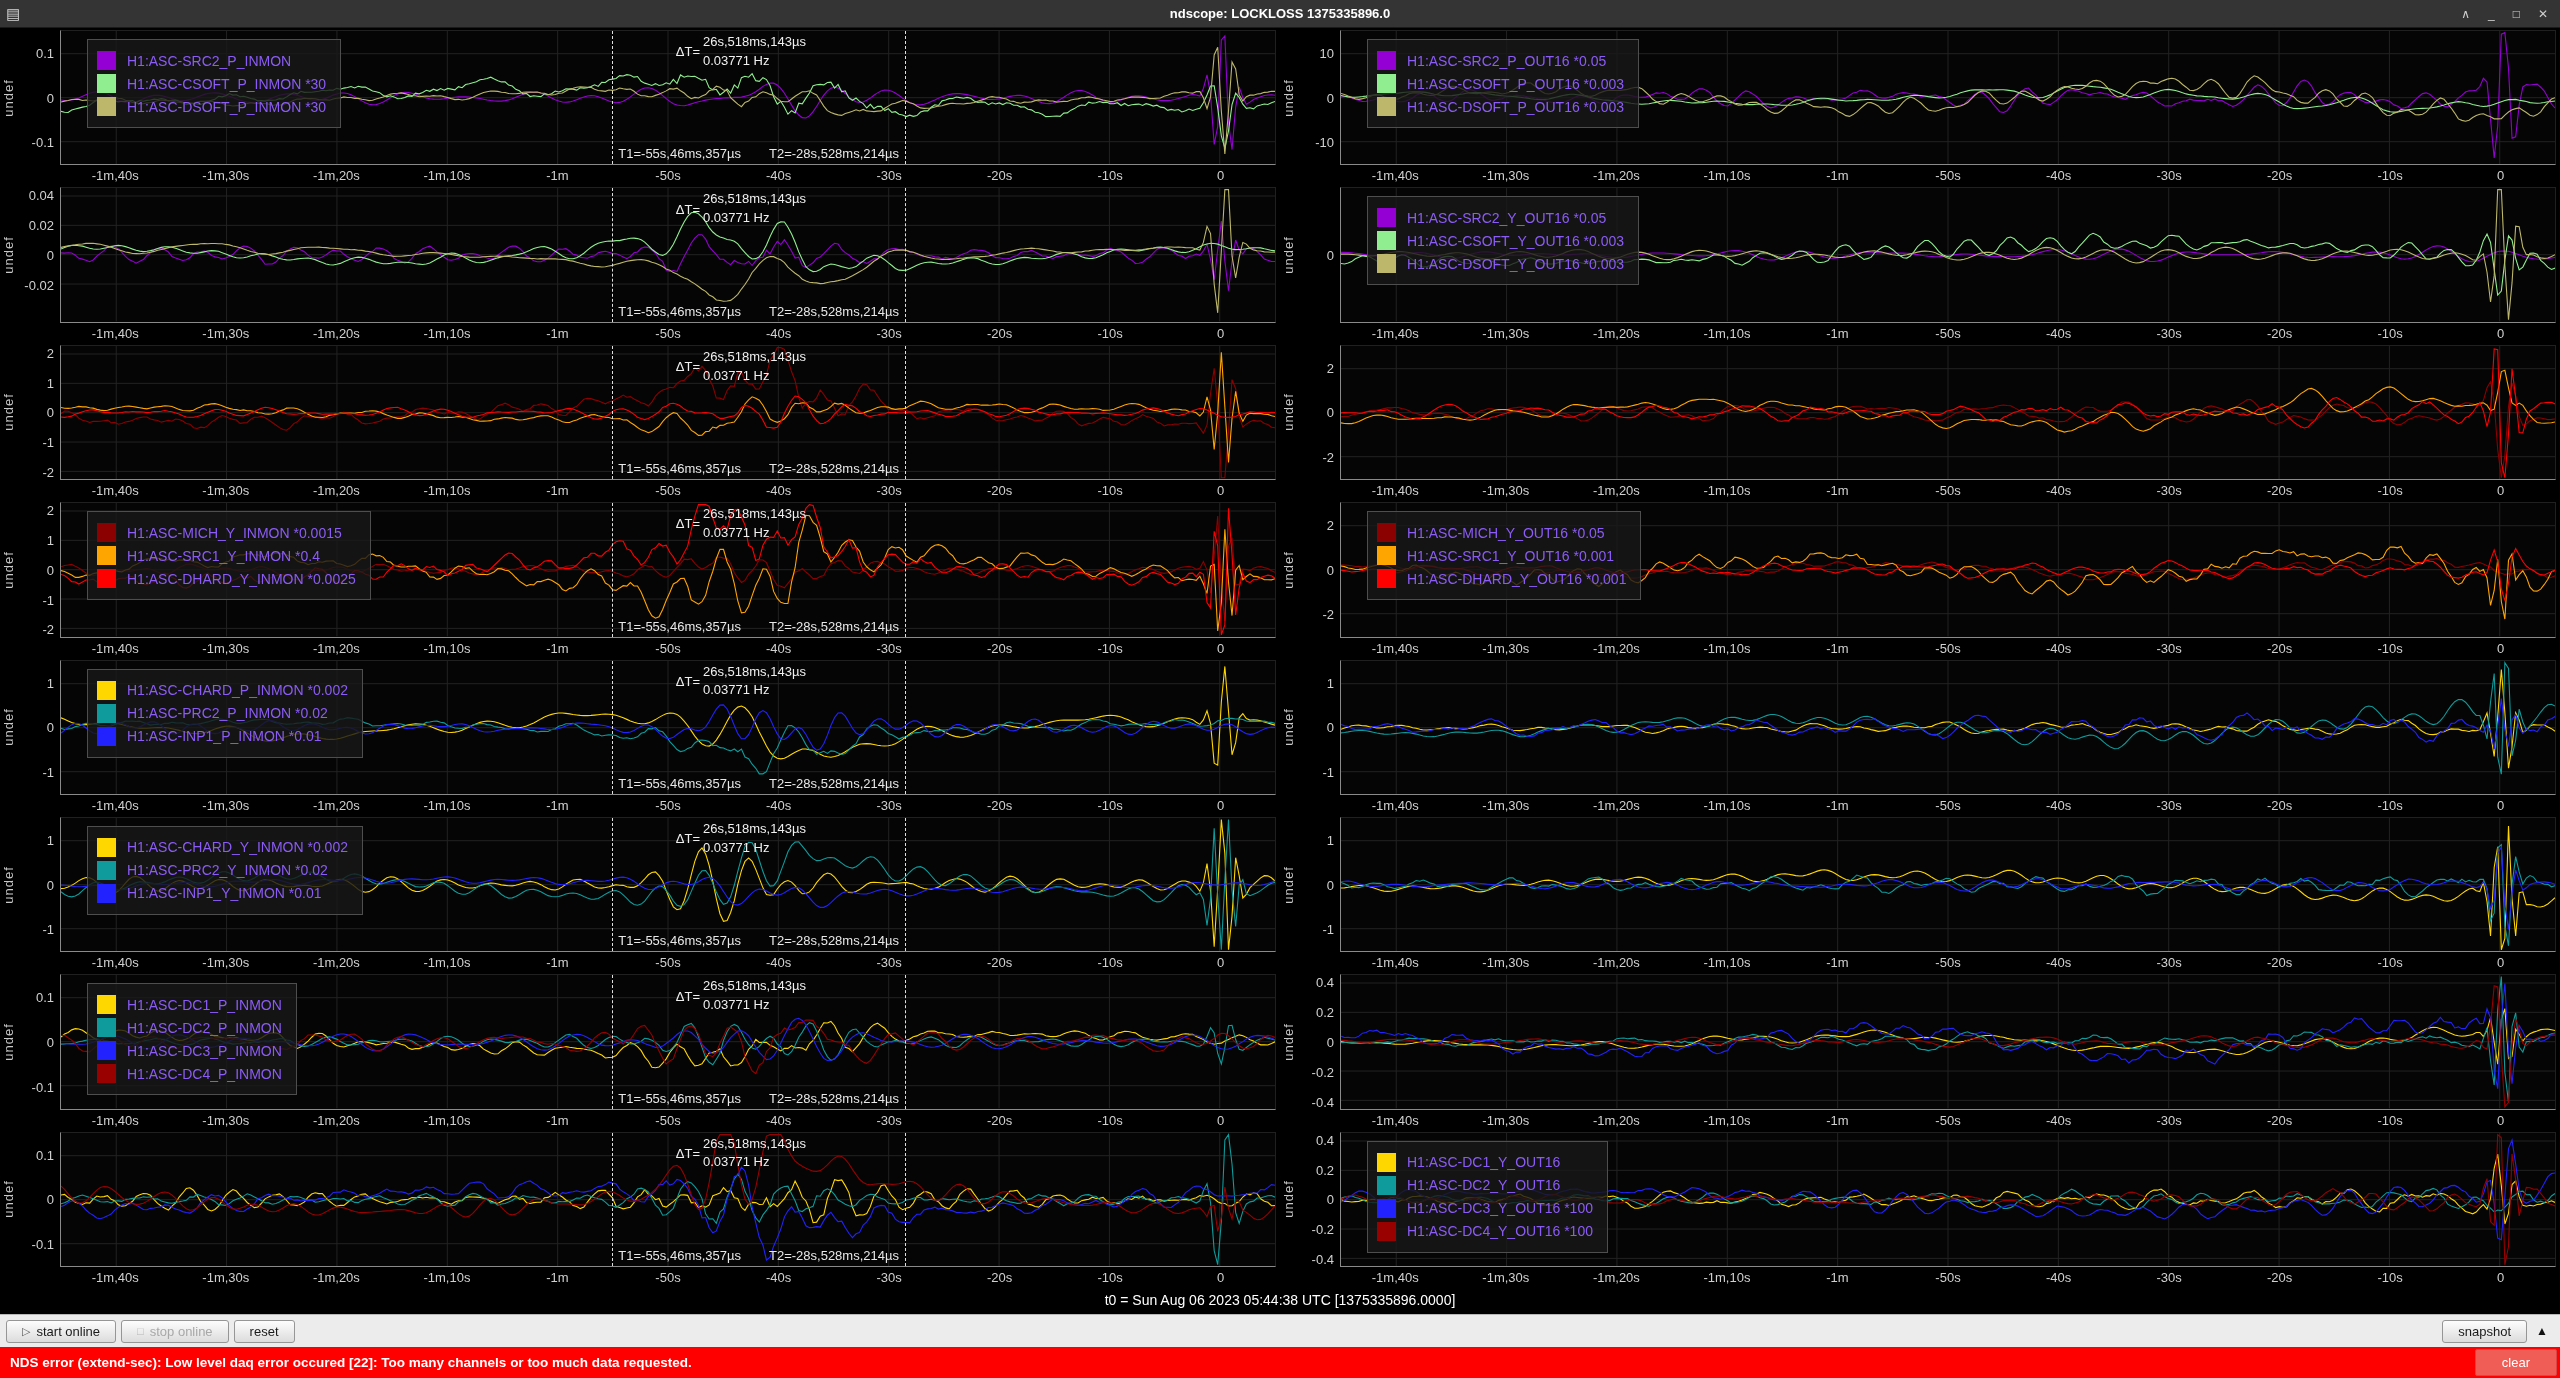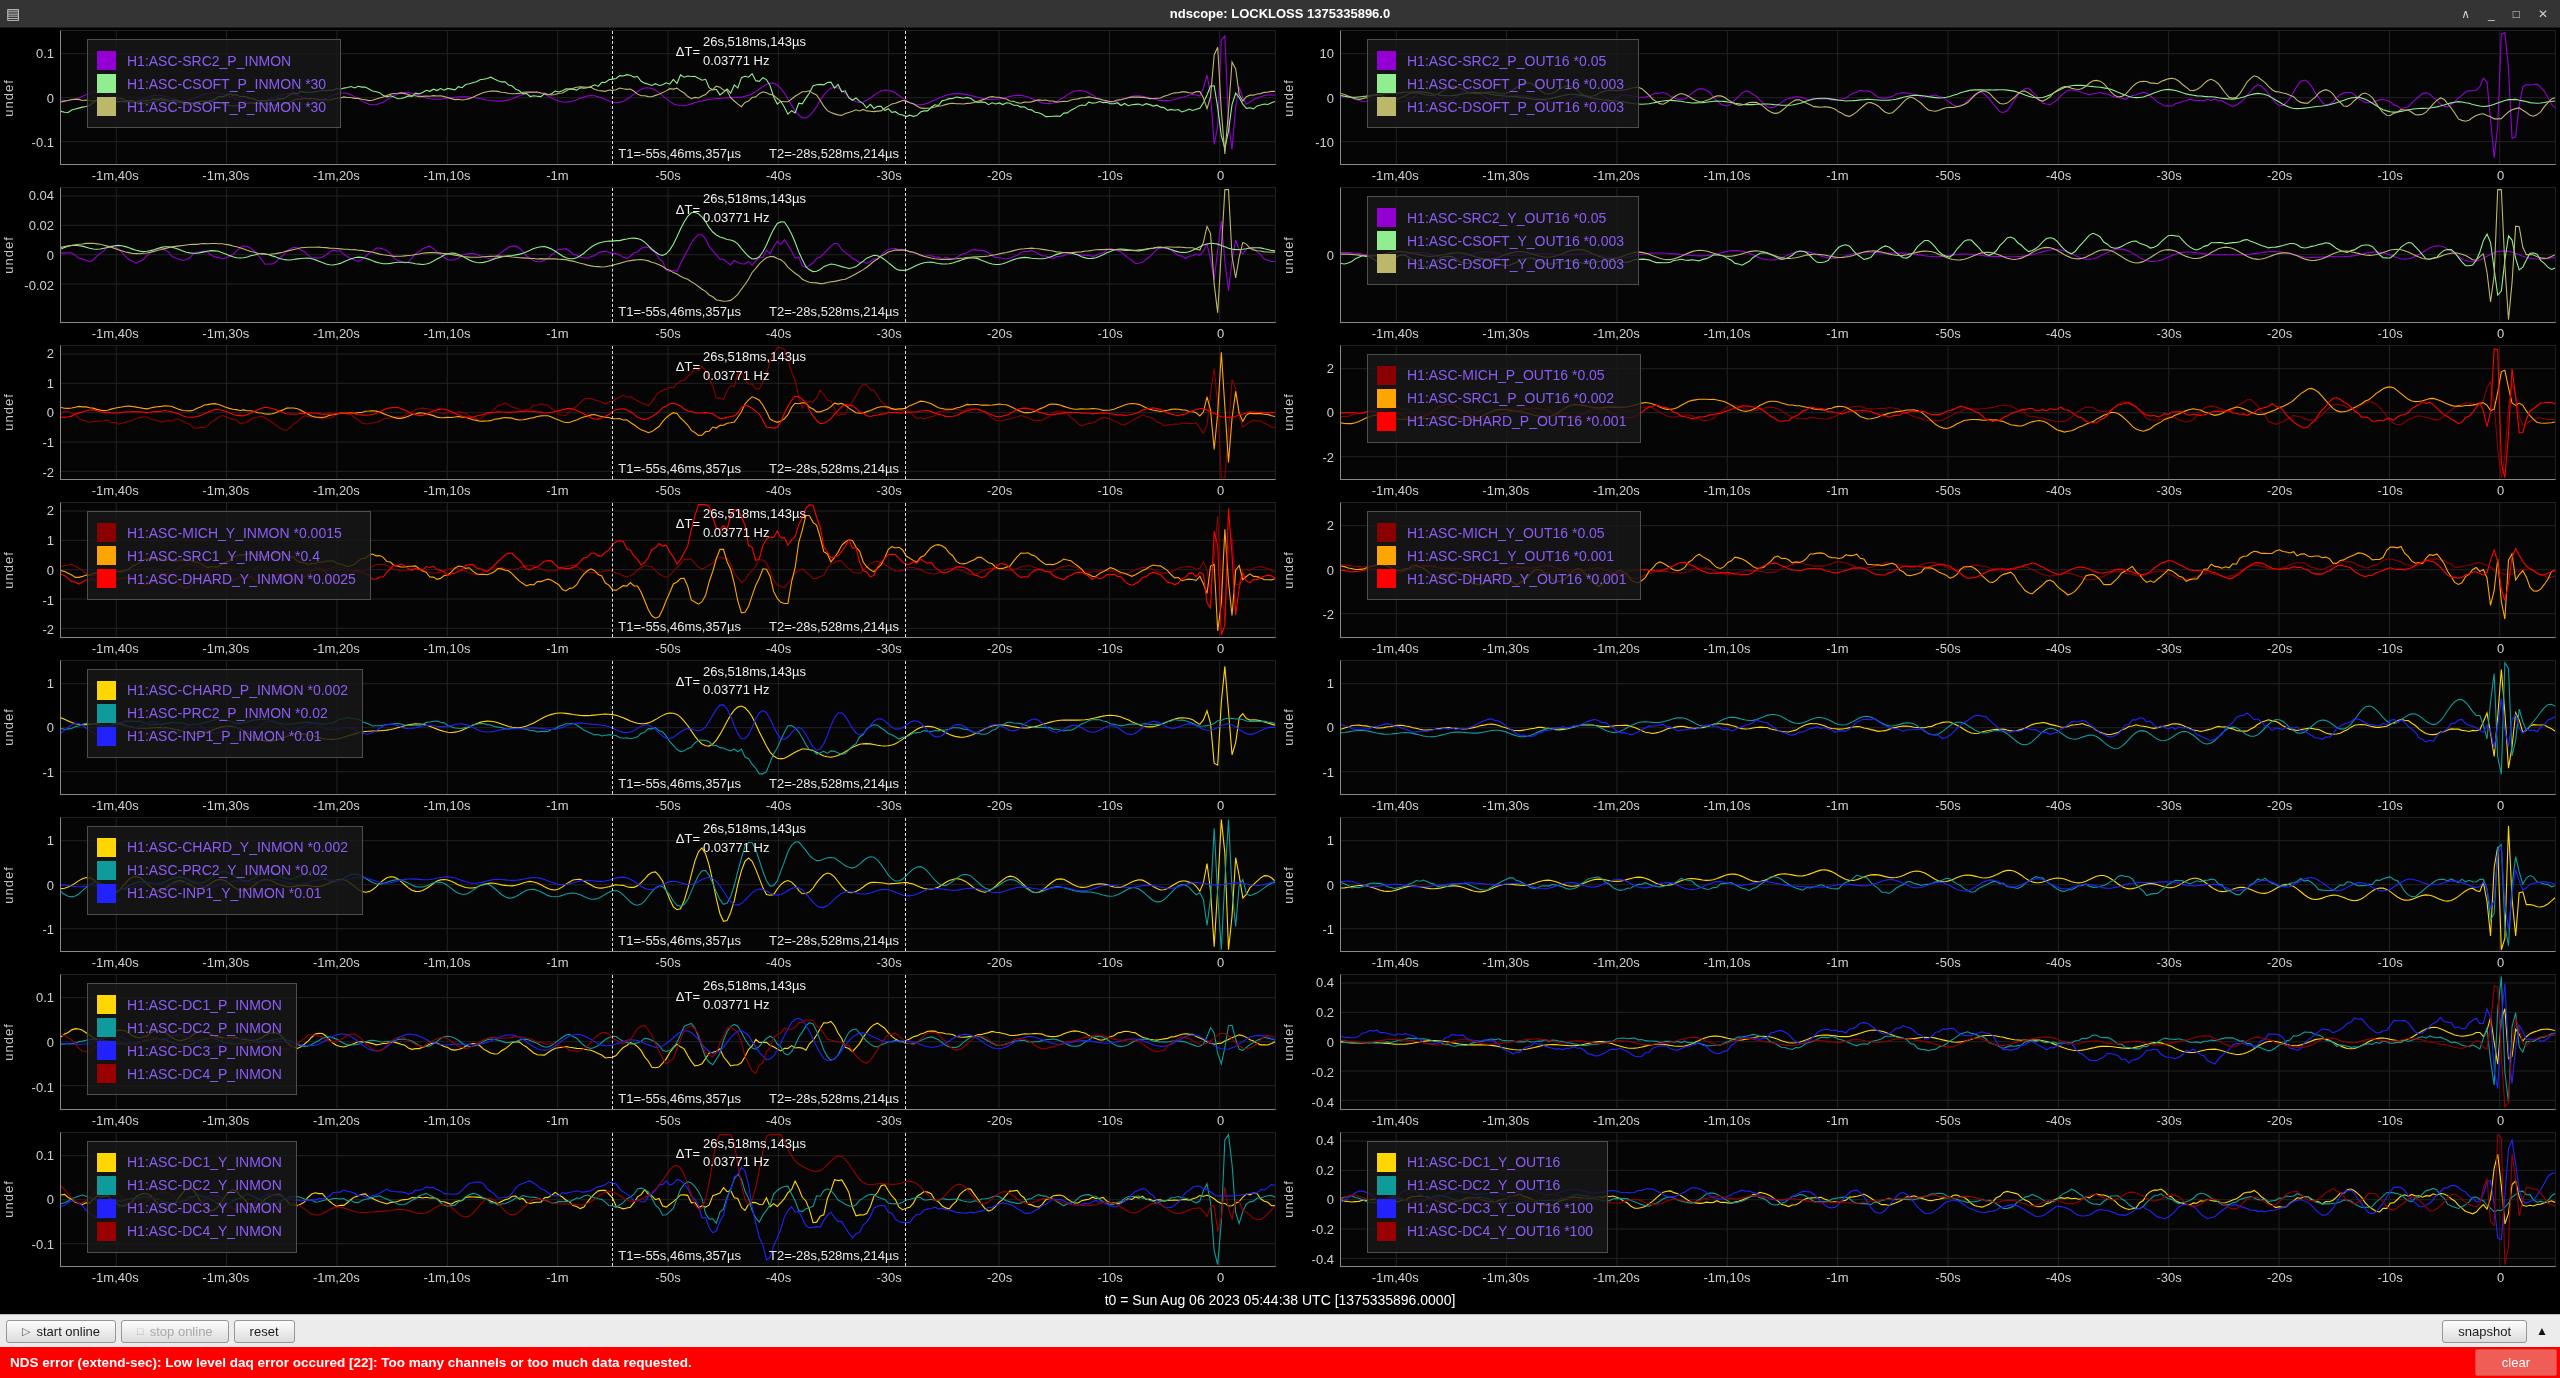--- a/index.html
+++ b/index.html
@@ -384,34 +384,20 @@
           <line x1="772.7" x2="772.7" y1="0" y2="300" stroke="#232323" vector-effect="non-scaling-stroke"></line>
           <line x1="863.6" x2="863.6" y1="0" y2="300" stroke="#232323" vector-effect="non-scaling-stroke"></line>
           <line x1="954.5" x2="954.5" y1="0" y2="300" stroke="#232323" vector-effect="non-scaling-stroke"></line>
           <line x1="0" x2="1000" y1="51.0" y2="51.0" stroke="#232323" vector-effect="non-scaling-stroke"></line>
           <line x1="0" x2="1000" y1="150.0" y2="150.0" stroke="#232323" vector-effect="non-scaling-stroke"></line>
           <line x1="0" x2="1000" y1="249.0" y2="249.0" stroke="#232323" vector-effect="non-scaling-stroke"></line>
           <polyline points="0.0,159.4 2.9,158.1 5.9,158.4 8.8,155.5 11.8,153.5 14.7,152.3 17.7,149.4 20.6,147.9 23.6,145.8 26.5,144.7 29.5,144.0 32.4,142.7 35.4,140.9 38.3,139.2 41.3,139.1 44.2,138.4 47.2,138.2 50.1,140.9 53.1,142.3 56.0,145.5 59.0,149.9 61.9,151.6 64.9,153.8 67.8,154.8 70.8,154.0 73.7,152.7 76.7,151.8 79.6,151.0 82.6,151.6 85.5,153.5 88.5,155.5 91.4,159.5 94.4,161.9 97.3,164.3 100.3,164.3 103.2,163.5 106.2,159.4 109.1,155.9 112.1,150.3 115.0,145.8 118.0,144.1 120.9,141.3 123.9,141.3 126.8,143.1 129.8,142.8 132.7,143.2 135.7,144.2 138.6,141.1 141.6,139.3 144.5,138.7 147.5,137.2 150.4,137.8 153.4,140.8 156.3,143.2 159.3,147.7 162.2,153.3 165.2,156.2 168.1,156.7 171.1,158.1 174.0,155.2 177.0,152.5 179.9,150.9 182.9,151.4 185.8,152.6 188.8,155.7 191.7,159.7 194.7,163.9 197.6,168.2 200.6,168.7 203.5,166.8 206.5,162.3 209.4,156.2 212.4,150.2 215.3,142.9 218.3,137.8 221.2,135.2 224.2,136.2 227.1,139.5 230.1,142.5 233.0,145.3 236.0,146.1 238.9,145.8 241.9,143.6 244.8,141.7 247.8,137.9 250.7,137.2 253.7,137.0 256.6,139.0 259.6,145.2 262.5,148.5 265.5,153.6 268.4,156.7 271.4,160.4 274.3,159.7 277.3,158.8 280.2,155.8 283.2,155.9 286.1,154.6 289.1,157.0 292.0,161.4 295.0,163.2 297.9,168.3 300.9,167.1 303.8,166.3 306.8,163.3 309.7,155.6 312.7,149.0 315.6,141.9 318.6,136.0 321.5,134.3 324.5,133.9 327.4,135.1 330.4,138.6 333.3,143.6 336.3,144.8 339.2,146.7 342.2,144.3 345.1,142.5 348.1,139.9 351.0,138.0 354.0,137.7 356.9,138.5 359.9,141.9 362.8,145.0 365.8,151.8 368.7,155.3 371.7,160.7 374.6,162.5 377.6,163.5 380.5,163.7 383.5,163.4 386.4,161.1 389.4,161.0 392.3,163.2 395.3,163.0 398.2,164.6 401.2,163.9 404.1,161.1 407.1,158.6 410.0,153.6 413.0,147.3 415.9,142.2 418.9,138.6 421.8,136.0 424.8,135.4 427.7,135.5 430.7,138.4 433.6,141.7 436.6,140.7 439.5,141.6 442.5,140.7 445.4,140.3 448.4,140.7 451.3,138.5 454.3,139.4 457.2,140.6 460.2,142.8 463.1,147.7 466.1,150.5 469.0,155.4 472.0,159.3 474.9,161.0 477.9,163.4 480.8,166.6 483.8,167.4 486.7,166.7 489.7,168.2 492.6,167.4 495.6,166.8 498.5,162.1 501.5,158.8 504.4,153.6 507.4,149.7 510.3,147.9 513.3,142.5 516.2,140.7 519.2,141.9 522.1,141.5 525.1,142.1 528.0,141.3 531.0,140.6 533.9,139.2 536.9,138.7 539.8,135.6 542.8,133.9 545.7,132.7 548.7,134.0 551.6,134.4 554.6,138.6 557.5,143.1 560.5,147.8 563.4,152.0 566.4,157.3 569.3,158.2 572.3,159.0 575.2,162.5 578.2,161.3 581.1,165.6 584.1,166.3 587.0,168.5 590.0,170.3 592.9,170.0 595.9,169.7 598.8,165.9 601.8,159.8 604.7,152.2 607.7,146.8 610.6,141.0 613.6,137.2 616.5,137.9 619.5,138.3 622.4,143.4 625.4,146.8 628.3,146.9 631.3,146.6 634.2,144.6 637.2,138.2 640.1,133.0 643.1,126.1 646.0,126.0 649.0,126.3 651.9,130.7 654.9,136.7 657.8,145.9 660.8,153.9 663.7,163.2 666.7,166.1 669.6,166.6 672.6,166.6 675.5,165.8 678.5,162.9 681.4,159.4 684.4,160.5 687.3,161.5 690.3,166.3 693.2,168.9 696.2,170.8 699.1,169.8 702.1,164.7 705.0,157.0 708.0,148.2 710.9,139.8 713.9,136.3 716.8,134.6 719.8,136.6 722.7,139.2 725.7,141.8 728.6,145.8 731.6,145.1 734.5,145.5 737.5,137.6 740.4,130.9 743.4,126.6 746.3,120.8 749.3,120.7 752.2,126.9 755.2,135.2 758.1,146.9 761.1,156.1 764.0,169.5 767.0,172.9 769.9,176.3 772.9,173.3 775.8,171.2 778.8,165.2 781.7,160.8 784.7,156.6 787.6,157.9 790.6,159.5 793.5,163.4 796.5,166.1 799.4,166.7 802.4,165.8 805.3,160.9 808.3,155.1 811.2,146.4 814.2,138.3 817.1,133.1 820.1,130.6 823.0,132.4 826.0,133.9 828.9,139.0 831.9,139.3 834.8,139.0 837.8,138.2 840.7,131.8 843.7,127.8 846.6,125.4 849.6,126.8 852.5,130.3 855.5,138.0 858.4,147.5 861.4,156.8 864.3,167.6 867.3,174.5 870.2,177.2 873.2,176.3 876.1,171.7 879.1,165.4 882.0,162.8 885.0,158.8 887.9,156.8 890.9,158.7 893.8,160.3 896.8,162.0 899.7,165.0 902.7,166.7 905.6,164.0 908.6,158.4 911.5,150.6 914.5,144.4 917.4,137.8 920.4,133.7 923.3,131.3 926.3,127.6 929.2,128.3 932.2,130.2 935.1,134.6 938.1,131.2 941.0,122.8 944.0,94.1 946.9,80.4 949.9,127.8 952.8,232.9 955.8,296.3 958.7,246.5 961.7,136.4 964.6,83.0 967.6,112.0 970.5,158.2 973.5,178.6 976.4,175.4 979.4,167.9 982.3,165.4 985.3,161.5 988.2,161.9 991.2,163.6 994.1,165.6 997.1,165.1 1000.0,164.1" fill="none" stroke="#8b0000" stroke-width="1.1" vector-effect="non-scaling-stroke"></polyline>
           <polyline points="0.0,173.0 2.9,174.3 5.9,174.7 8.8,174.6 11.8,172.6 14.7,169.8 17.7,165.7 20.6,162.0 23.6,158.9 26.5,156.3 29.5,155.4 32.4,155.2 35.4,156.6 38.3,158.4 41.3,161.4 44.2,163.1 47.2,164.6 50.1,164.9 53.1,164.6 56.0,164.1 59.0,163.4 61.9,162.9 64.9,162.4 67.8,163.0 70.8,163.0 73.7,163.2 76.7,162.5 79.6,161.4 82.6,161.3 85.5,159.5 88.5,159.8 91.4,159.7 94.4,161.2 97.3,162.2 100.3,164.6 103.2,166.0 106.2,166.8 109.1,165.8 112.1,163.7 115.0,160.0 118.0,155.4 120.9,151.4 123.9,147.6 126.8,144.7 129.8,143.0 132.7,142.7 135.7,142.7 138.6,144.2 141.6,145.9 144.5,146.9 147.5,147.8 150.4,149.1 153.4,151.1 156.3,153.3 159.3,155.8 162.2,157.1 165.2,159.8 168.1,159.7 171.1,159.7 174.0,156.7 177.0,153.0 179.9,147.9 182.9,142.1 185.8,137.7 188.8,133.9 191.7,131.5 194.7,131.9 197.6,133.0 200.6,134.1 203.5,135.9 206.5,137.4 209.4,138.5 212.4,139.3 215.3,138.5 218.3,138.0 221.2,137.4 224.2,137.0 227.1,138.1 230.1,137.4 233.0,137.6 236.0,136.9 238.9,135.0 241.9,133.0 244.8,130.9 247.8,128.4 250.7,127.2 253.7,128.1 256.6,130.5 259.6,133.3 262.5,137.1 265.5,140.6 268.4,142.5 271.4,142.6 274.3,141.1 277.3,138.1 280.2,133.2 283.2,129.2 286.1,124.8 289.1,122.3 292.0,121.1 295.0,119.8 297.9,119.8 300.9,119.7 303.8,120.2 306.8,119.9 309.7,121.6 312.7,123.3 315.6,124.8 318.6,128.9 321.5,133.0 324.5,138.2 327.4,142.8 330.4,145.8 333.3,147.3 336.3,145.5 339.2,142.6 342.2,139.0 345.1,133.3 348.1,129.9 351.0,125.9 354.0,124.3 356.9,124.2 359.9,125.4 362.8,128.3 365.8,130.5 368.7,132.6 371.7,132.7 374.6,134.3 377.6,134.5 380.5,136.0 383.5,137.8 386.4,138.6 389.4,141.4 392.3,143.0 395.3,143.4 398.2,143.8 401.2,141.3 404.1,140.2 407.1,137.0 410.0,135.9 413.0,136.0 415.9,137.9 418.9,142.3 421.8,146.3 424.8,152.4 427.7,158.7 430.7,161.2 433.6,164.2 436.6,163.8 439.5,161.9 442.5,159.7 445.4,155.7 448.4,153.8 451.3,151.2 454.3,149.7 457.2,147.7 460.2,147.0 463.1,145.7 466.1,143.8 469.0,143.8 472.0,143.5 474.9,145.8 477.9,148.3 480.8,154.8 483.8,161.6 486.7,168.8 489.7,176.2 492.6,181.3 495.6,184.2 498.5,185.7 501.5,183.8 504.4,179.8 507.4,174.8 510.3,171.5 513.3,167.5 516.2,166.3 519.2,165.2 522.1,165.4 525.1,165.5 528.0,166.8 531.0,166.9 533.9,165.5 536.9,166.7 539.8,166.2 542.8,168.4 545.7,170.0 548.7,173.9 551.6,177.2 554.6,178.4 557.5,179.7 560.5,179.8 563.4,177.3 566.4,173.4 569.3,170.6 572.3,168.7 575.2,167.7 578.2,169.3 581.1,172.0 584.1,177.9 587.0,183.4 590.0,188.9 592.9,190.9 595.9,193.7 598.8,191.9 601.8,190.7 604.7,187.2 607.7,182.5 610.6,180.0 613.6,176.1 616.5,172.5 619.5,170.1 622.4,164.5 625.4,160.1 628.3,155.7 631.3,152.9 634.2,149.3 637.2,149.6 640.1,151.7 643.1,157.4 646.0,164.3 649.0,172.3 651.9,180.8 654.9,186.9 657.8,189.6 660.8,191.8 663.7,189.2 666.7,186.1 669.6,179.4 672.6,174.8 675.5,170.7 678.5,165.1 681.4,162.5 684.4,159.9 687.3,155.3 690.3,152.4 693.2,148.8 696.2,145.4 699.1,143.0 702.1,141.1 705.0,142.7 708.0,143.8 710.9,148.0 713.9,150.9 716.8,153.5 719.8,155.9 722.7,154.4 725.7,151.6 728.6,146.7 731.6,143.0 734.5,140.0 737.5,137.2 740.4,138.2 743.4,141.4 746.3,144.3 749.3,148.6 752.2,151.4 755.2,154.1 758.1,153.9 761.1,152.7 764.0,149.7 767.0,146.5 769.9,143.6 772.9,138.6 775.8,136.3 778.8,132.0 781.7,127.9 784.7,122.0 787.6,114.5 790.6,107.0 793.5,102.3 796.5,96.9 799.4,95.3 802.4,98.7 805.3,104.6 808.3,113.2 811.2,122.8 814.2,131.6 817.1,140.3 820.1,145.4 823.0,148.1 826.0,148.0 828.9,146.2 831.9,142.6 834.8,138.3 837.8,134.1 840.7,130.0 843.7,123.9 846.6,120.7 849.6,114.6 852.5,107.2 855.5,101.7 858.4,96.0 861.4,93.1 864.3,91.9 867.3,94.4 870.2,100.4 873.2,107.2 876.1,113.7 879.1,120.0 882.0,123.8 885.0,125.2 887.9,124.9 890.9,123.3 893.8,120.8 896.8,118.3 899.7,117.9 902.7,120.3 905.6,123.2 908.6,127.1 911.5,130.3 914.5,133.5 917.4,135.5 920.4,134.7 923.3,135.4 926.3,133.8 929.2,133.6 932.2,132.9 935.1,131.2 938.1,128.6 941.0,127.9 944.0,133.1 946.9,145.1 949.9,142.1 952.8,104.3 955.8,57.6 958.7,54.6 961.7,94.3 964.6,128.0 967.6,133.6 970.5,128.5 973.5,133.5 976.4,146.1 979.4,156.8 982.3,165.2 985.3,172.1 988.2,173.3 991.2,173.7 994.1,173.2 997.1,172.6 1000.0,171.0" fill="none" stroke="#ffa500" stroke-width="1.1" vector-effect="non-scaling-stroke"></polyline>
           <polyline points="0.0,150.5 2.9,149.8 5.9,150.2 8.8,150.3 11.8,150.2 14.7,151.2 17.7,151.0 20.6,148.4 23.6,146.9 26.5,147.5 29.5,146.3 32.4,144.2 35.4,145.0 38.3,143.4 41.3,147.7 44.2,147.9 47.2,151.5 50.1,155.6 53.1,159.7 56.0,161.8 59.0,165.4 61.9,163.2 64.9,163.9 67.8,158.9 70.8,155.0 73.7,149.6 76.7,144.1 79.6,139.1 82.6,134.8 85.5,132.6 88.5,131.2 91.4,131.6 94.4,134.4 97.3,139.4 100.3,146.4 103.2,150.1 106.2,155.1 109.1,159.0 112.1,162.0 115.0,165.3 118.0,164.5 120.9,164.2 123.9,160.4 126.8,159.1 129.8,156.2 132.7,153.5 135.7,151.9 138.6,148.6 141.6,147.3 144.5,146.3 147.5,145.3 150.4,141.6 153.4,141.9 156.3,139.5 159.3,140.2 162.2,139.7 165.2,141.5 168.1,143.4 171.1,144.0 174.0,148.8 177.0,153.5 179.9,155.7 182.9,157.5 185.8,159.9 188.8,159.9 191.7,159.6 194.7,156.5 197.6,153.2 200.6,152.9 203.5,146.2 206.5,144.9 209.4,140.3 212.4,142.1 215.3,141.5 218.3,142.8 221.2,148.5 224.2,151.7 227.1,156.9 230.1,159.2 233.0,160.8 236.0,161.1 238.9,161.1 241.9,159.4 244.8,154.7 247.8,149.0 250.7,142.4 253.7,137.4 256.6,136.2 259.6,133.2 262.5,135.2 265.5,138.1 268.4,138.8 271.4,143.5 274.3,149.4 277.3,151.2 280.2,158.1 283.2,159.1 286.1,160.8 289.1,163.9 292.0,162.0 295.0,159.1 297.9,159.7 300.9,157.8 303.8,154.9 306.8,154.8 309.7,151.8 312.7,151.7 315.6,147.7 318.6,145.9 321.5,142.4 324.5,140.7 327.4,138.4 330.4,134.3 333.3,135.2 336.3,134.9 339.2,136.5 342.2,139.0 345.1,140.6 348.1,145.7 351.0,151.6 354.0,158.1 356.9,161.9 359.9,168.0 362.8,169.2 365.8,168.2 368.7,168.2 371.7,160.9 374.6,157.7 377.6,152.9 380.5,145.9 383.5,143.6 386.4,137.3 389.4,139.1 392.3,141.0 395.3,140.7 398.2,142.2 401.2,148.3 404.1,147.8 407.1,149.7 410.0,151.3 413.0,152.6 415.9,150.1 418.9,146.6 421.8,146.3 424.8,145.6 427.7,145.6 430.7,145.3 433.6,146.2 436.6,146.6 439.5,151.7 442.5,153.2 445.4,156.7 448.4,156.4 451.3,160.3 454.3,157.2 457.2,156.0 460.2,155.6 463.1,150.5 466.1,150.4 469.0,146.1 472.0,146.7 474.9,147.7 477.9,147.0 480.8,147.4 483.8,152.4 486.7,154.0 489.7,154.4 492.6,154.4 495.6,152.1 498.5,146.7 501.5,145.2 504.4,143.1 507.4,139.0 510.3,135.3 513.3,137.3 516.2,139.9 519.2,143.6 522.1,147.5 525.1,150.1 528.0,156.6 531.0,164.6 533.9,166.2 536.9,169.8 539.8,166.9 542.8,166.9 545.7,160.4 548.7,157.3 551.6,152.9 554.6,149.2 557.5,147.4 560.5,143.2 563.4,143.7 566.4,140.6 569.3,140.6 572.3,145.6 575.2,145.2 578.2,143.2 581.1,145.6 584.1,140.6 587.0,143.3 590.0,142.3 592.9,137.8 595.9,143.4 598.8,144.0 601.8,149.2 604.7,154.9 607.7,160.3 610.6,162.1 613.6,169.8 616.5,171.6 619.5,172.1 622.4,173.2 625.4,166.3 628.3,162.5 631.3,155.8 634.2,144.6 637.2,138.0 640.1,131.7 643.1,131.2 646.0,127.6 649.0,129.0 651.9,132.7 654.9,137.2 657.8,143.5 660.8,151.2 663.7,155.1 666.7,157.5 669.6,156.1 672.6,159.2 675.5,157.6 678.5,152.1 681.4,153.7 684.4,148.9 687.3,148.1 690.3,148.2 693.2,148.1 696.2,153.9 699.1,155.6 702.1,153.0 705.0,154.9 708.0,156.0 710.9,154.7 713.9,152.2 716.8,148.9 719.8,146.6 722.7,147.3 725.7,148.0 728.6,146.5 731.6,145.3 734.5,150.8 737.5,151.1 740.4,153.9 743.4,152.7 746.3,156.0 749.3,152.5 752.2,150.0 755.2,142.6 758.1,140.4 761.1,138.1 764.0,135.9 767.0,129.8 769.9,135.7 772.9,138.0 775.8,143.5 778.8,155.3 781.7,163.1 784.7,171.2 787.6,176.5 790.6,181.5 793.5,184.5 796.5,182.2 799.4,173.7 802.4,167.3 805.3,153.7 808.3,143.4 811.2,136.0 814.2,124.4 817.1,118.3 820.1,116.0 823.0,120.1 826.0,126.1 828.9,130.2 831.9,136.8 834.8,145.8 837.8,151.2 840.7,159.9 843.7,159.6 846.6,162.3 849.6,169.1 852.5,169.0 855.5,166.6 858.4,168.6 861.4,164.0 864.3,163.9 867.3,166.8 870.2,159.7 873.2,155.0 876.1,153.9 879.1,150.0 882.0,140.9 885.0,135.9 887.9,132.3 890.9,125.0 893.8,129.8 896.8,125.7 899.7,132.4 902.7,139.8 905.6,147.4 908.6,155.0 911.5,158.7 914.5,164.9 917.4,168.6 920.4,174.7 923.3,171.0 926.3,161.0 929.2,157.9 932.2,149.5 935.1,137.9 938.1,127.4 941.0,146.2 944.0,181.4 946.9,148.3 949.9,6.7 952.8,8.2 955.8,263.1 958.7,296.3 961.7,198.6 964.6,51.3 967.6,114.9 970.5,195.2 973.5,194.8 976.4,164.7 979.4,146.2 982.3,141.2 985.3,134.4 988.2,128.5 991.2,127.8 994.1,126.5 997.1,126.7 1000.0,130.4" fill="none" stroke="#ff0000" stroke-width="1.1" vector-effect="non-scaling-stroke"></polyline>
         </svg>
-        <div class="legend">
-          <div class="legend-item">
-            <span class="swatch" style="background: rgb(139, 0, 0);"></span>
-            <span class="lbl">H1:ASC-MICH_P_OUT16 *0.05</span>
-          </div>
-          <div class="legend-item">
-            <span class="swatch" style="background: rgb(255, 165, 0);"></span>
-            <span class="lbl">H1:ASC-SRC1_P_OUT16 *0.002</span>
-          </div>
-          <div class="legend-item">
-            <span class="swatch" style="background: rgb(255, 0, 0);"></span>
-            <span class="lbl">H1:ASC-DHARD_P_OUT16 *0.001</span>
-          </div>
-        </div>
       </div>
       <div></div>
       <div class="xlabels">
         <span class="xtick" style="left: 4.54545%;">-1m,40s</span>
         <span class="xtick" style="left: 13.6364%;">-1m,30s</span>
         <span class="xtick" style="left: 22.7273%;">-1m,20s</span>
         <span class="xtick" style="left: 31.8182%;">-1m,10s</span>
         <span class="xtick" style="left: 40.9091%;">-1m</span>
         <span class="xtick" style="left: 50%;">-50s</span>
         <span class="xtick" style="left: 59.0909%;">-40s</span>
@@ -923,38 +909,20 @@
         </svg>
         <div class="cursor-line" style="left: 45.4127%;"></div>
         <div class="cursor-line" style="left: 69.52%;"></div>
         <span class="cursor-label" style="left: calc(45.4127% + 6px);">T1=-55s,46ms,357µs</span>
         <span class="cursor-label" style="left: 69.52%; transform: translateX(-100%) translateX(-6px);">T2=-28s,528ms,214µs</span>
         <div class="dt-box">
           <span>ΔT=</span>
           <div class="vals">
             <div>26s,518ms,143µs</div>
             <div>0.03771 Hz</div>
-          </div>
-        </div>
-        <div class="legend">
-          <div class="legend-item">
-            <span class="swatch" style="background: rgb(255, 215, 0);"></span>
-            <span class="lbl">H1:ASC-DC1_Y_INMON</span>
-          </div>
-          <div class="legend-item">
-            <span class="swatch" style="background: rgb(15, 155, 155);"></span>
-            <span class="lbl">H1:ASC-DC2_Y_INMON</span>
-          </div>
-          <div class="legend-item">
-            <span class="swatch" style="background: rgb(34, 34, 255);"></span>
-            <span class="lbl">H1:ASC-DC3_Y_INMON</span>
-          </div>
-          <div class="legend-item">
-            <span class="swatch" style="background: rgb(153, 0, 0);"></span>
-            <span class="lbl">H1:ASC-DC4_Y_INMON</span>
           </div>
         </div>
       </div>
       <div></div>
       <div class="xlabels">
         <span class="xtick" style="left: 4.54545%;">-1m,40s</span>
         <span class="xtick" style="left: 13.6364%;">-1m,30s</span>
         <span class="xtick" style="left: 22.7273%;">-1m,20s</span>
         <span class="xtick" style="left: 31.8182%;">-1m,10s</span>
         <span class="xtick" style="left: 40.9091%;">-1m</span>

